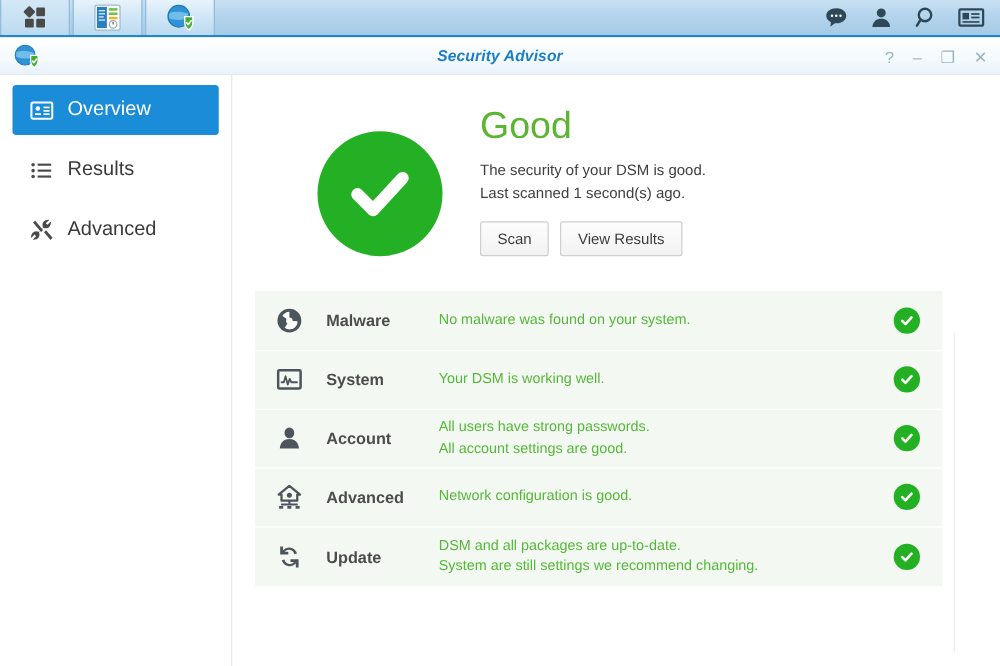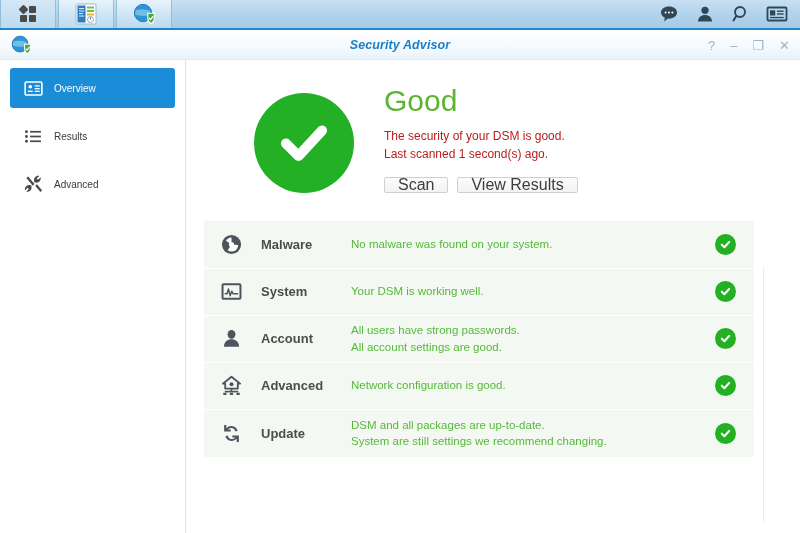--- a/index.html
+++ b/index.html
@@ -68,43 +68,43 @@
   .sidebar {
     width: 186px; flex: 0 0 186px;
     background: #ffffff;
     border-right: 1px solid #e2e2e2;
     padding-top: 8px;
   }
   .nav-item {
     display: flex; align-items: center;
     height: 40px; margin: 0 10px 8px 10px;
     padding: 0 12px; border-radius: 3px;
-    color: #3a3a3a; font-size: 10px;
+    color: #3a3a3a; font-size: 16px;
   }
   .nav-item.active { background: #1a8cd8; color: #ffffff; }
   .nav-ico { width: 22px; height: 22px; margin-right: 10px; display: flex; align-items: center; justify-content: center; }
 
   
   .main { flex: 1; position: relative; background: #ffffff; }
 
   .summary { display: flex; align-items: flex-end; padding: 22px 0 0 68px; }
   .big-check {
     width: 100px; height: 100px; border-radius: 50%;
     background: #24b024; flex: 0 0 100px;
     display: flex; align-items: center; justify-content: center;
   }
   .summary-text { margin-left: 30px; padding-top: 3px; }
   .status-title { font-size: 30px; color: #5cb531; font-weight: normal; line-height: 1.05; margin-bottom: 10px; }
-  .status-line { font-size: 12px; color: #b91c1c; line-height: 1.55; }
+  .status-line { font-size: 12px; color: #404040; line-height: 1.55; }
   .btn-row { margin-top: 13px; display: flex; gap: 9px; }
   .btn {
-    min-width: 52px; height: 16px; padding: 0 13px;
+    min-width: 52px; height: 28px; padding: 0 13px;
     background: linear-gradient(to bottom, #fdfdfd 0%, #f2f2f2 100%);
     border: 1px solid #cfcfcf; border-radius: 2px;
-    font-size: 16px; color: #3d3d3d;
+    font-size: 12px; color: #3d3d3d;
     display: flex; align-items: center; justify-content: center;
     font-family: "Liberation Sans", sans-serif;
   }
 
   .cards {
     margin: 28px 0 0 18px;
     width: 550px;
     background: #f3f9f2;
     border-top: 1px solid #eef5ee;
   }

